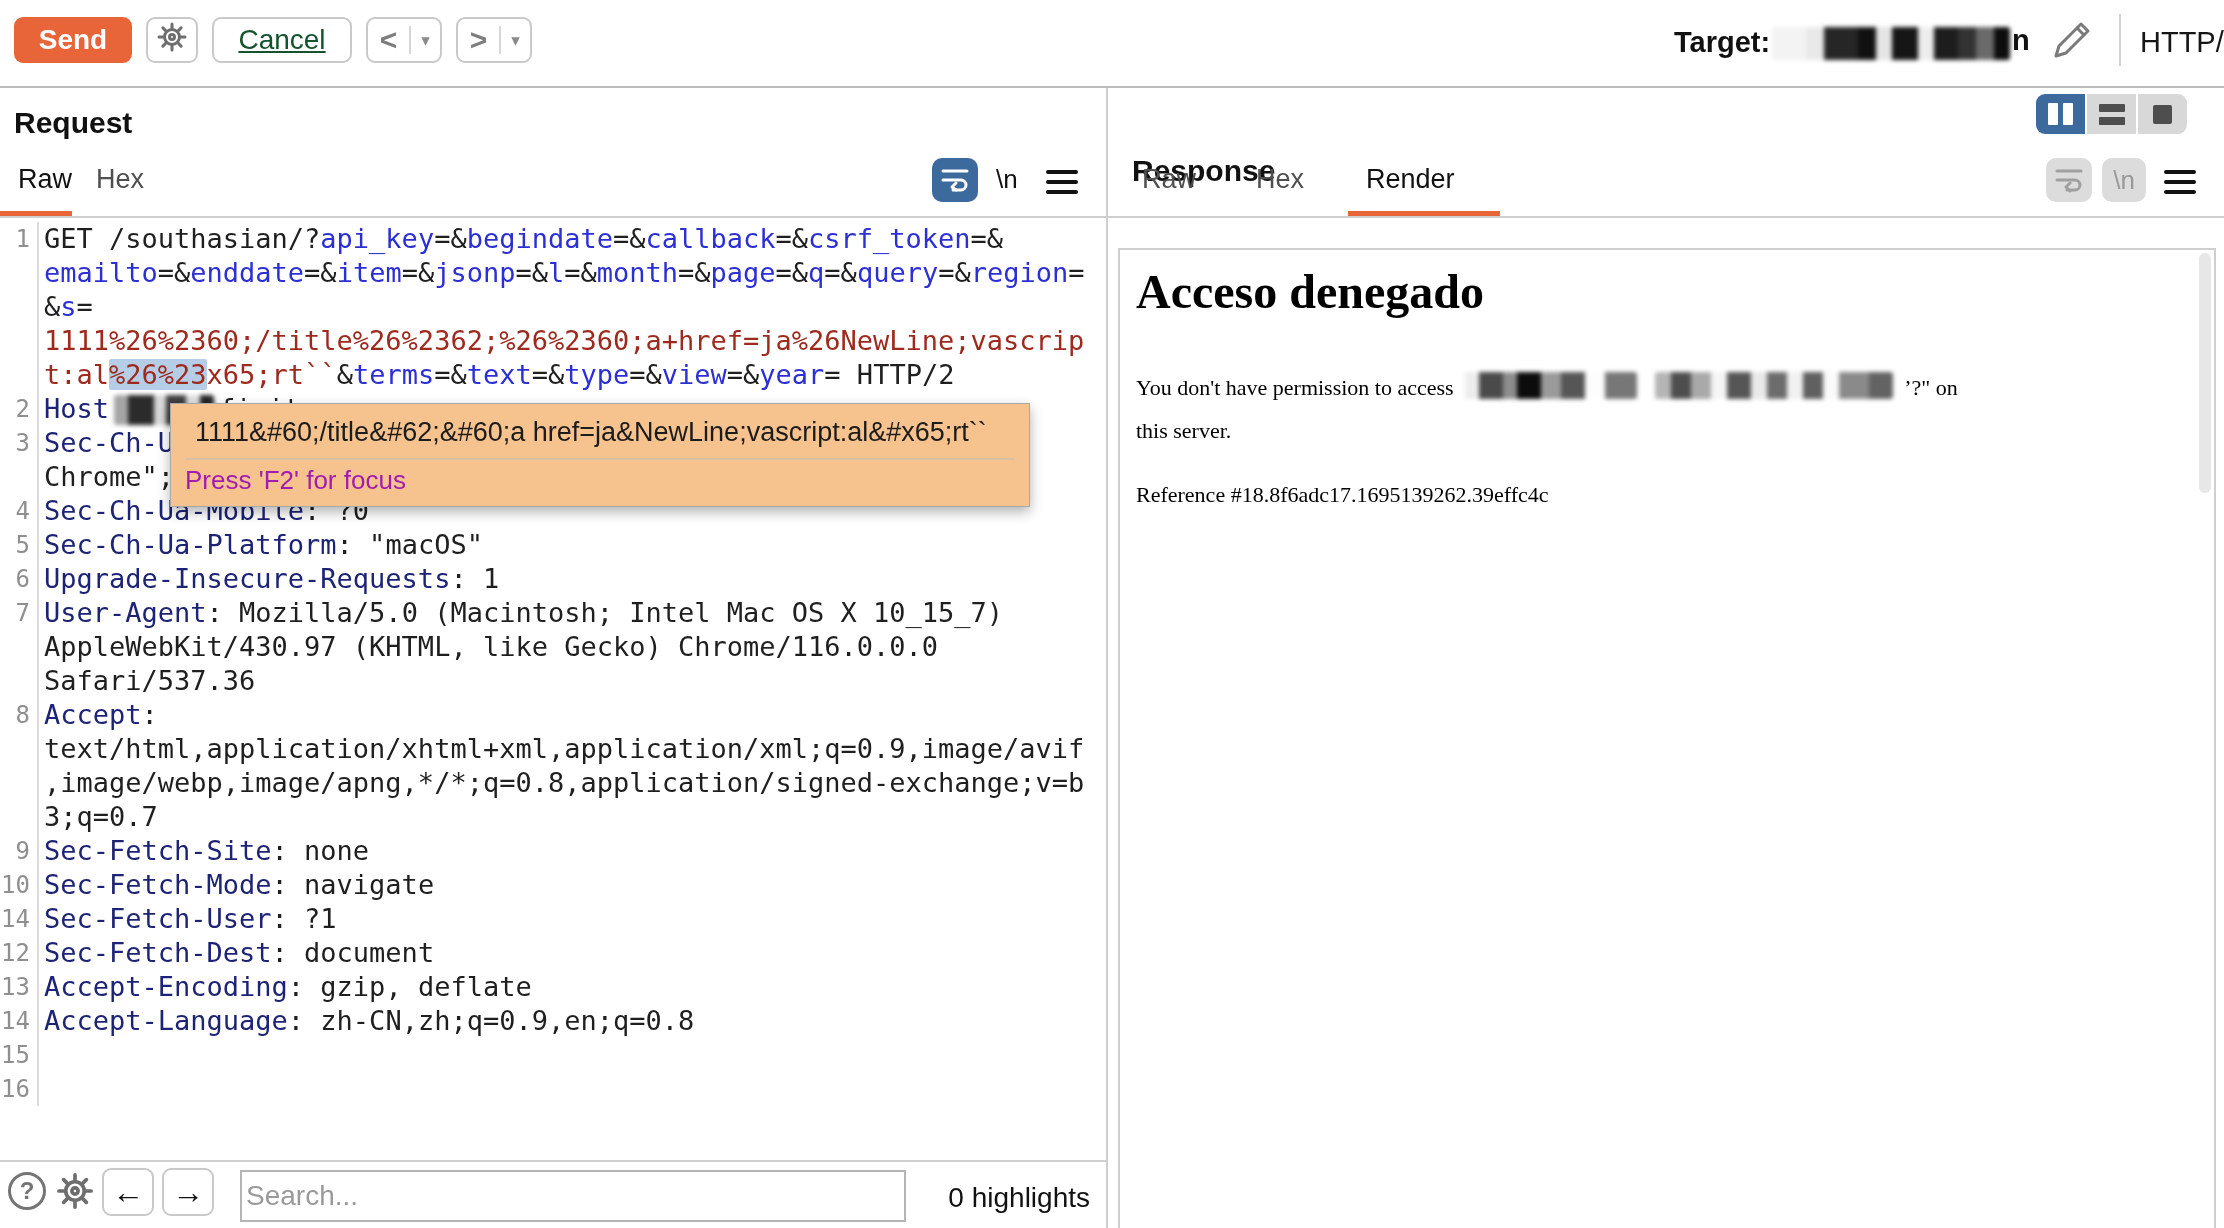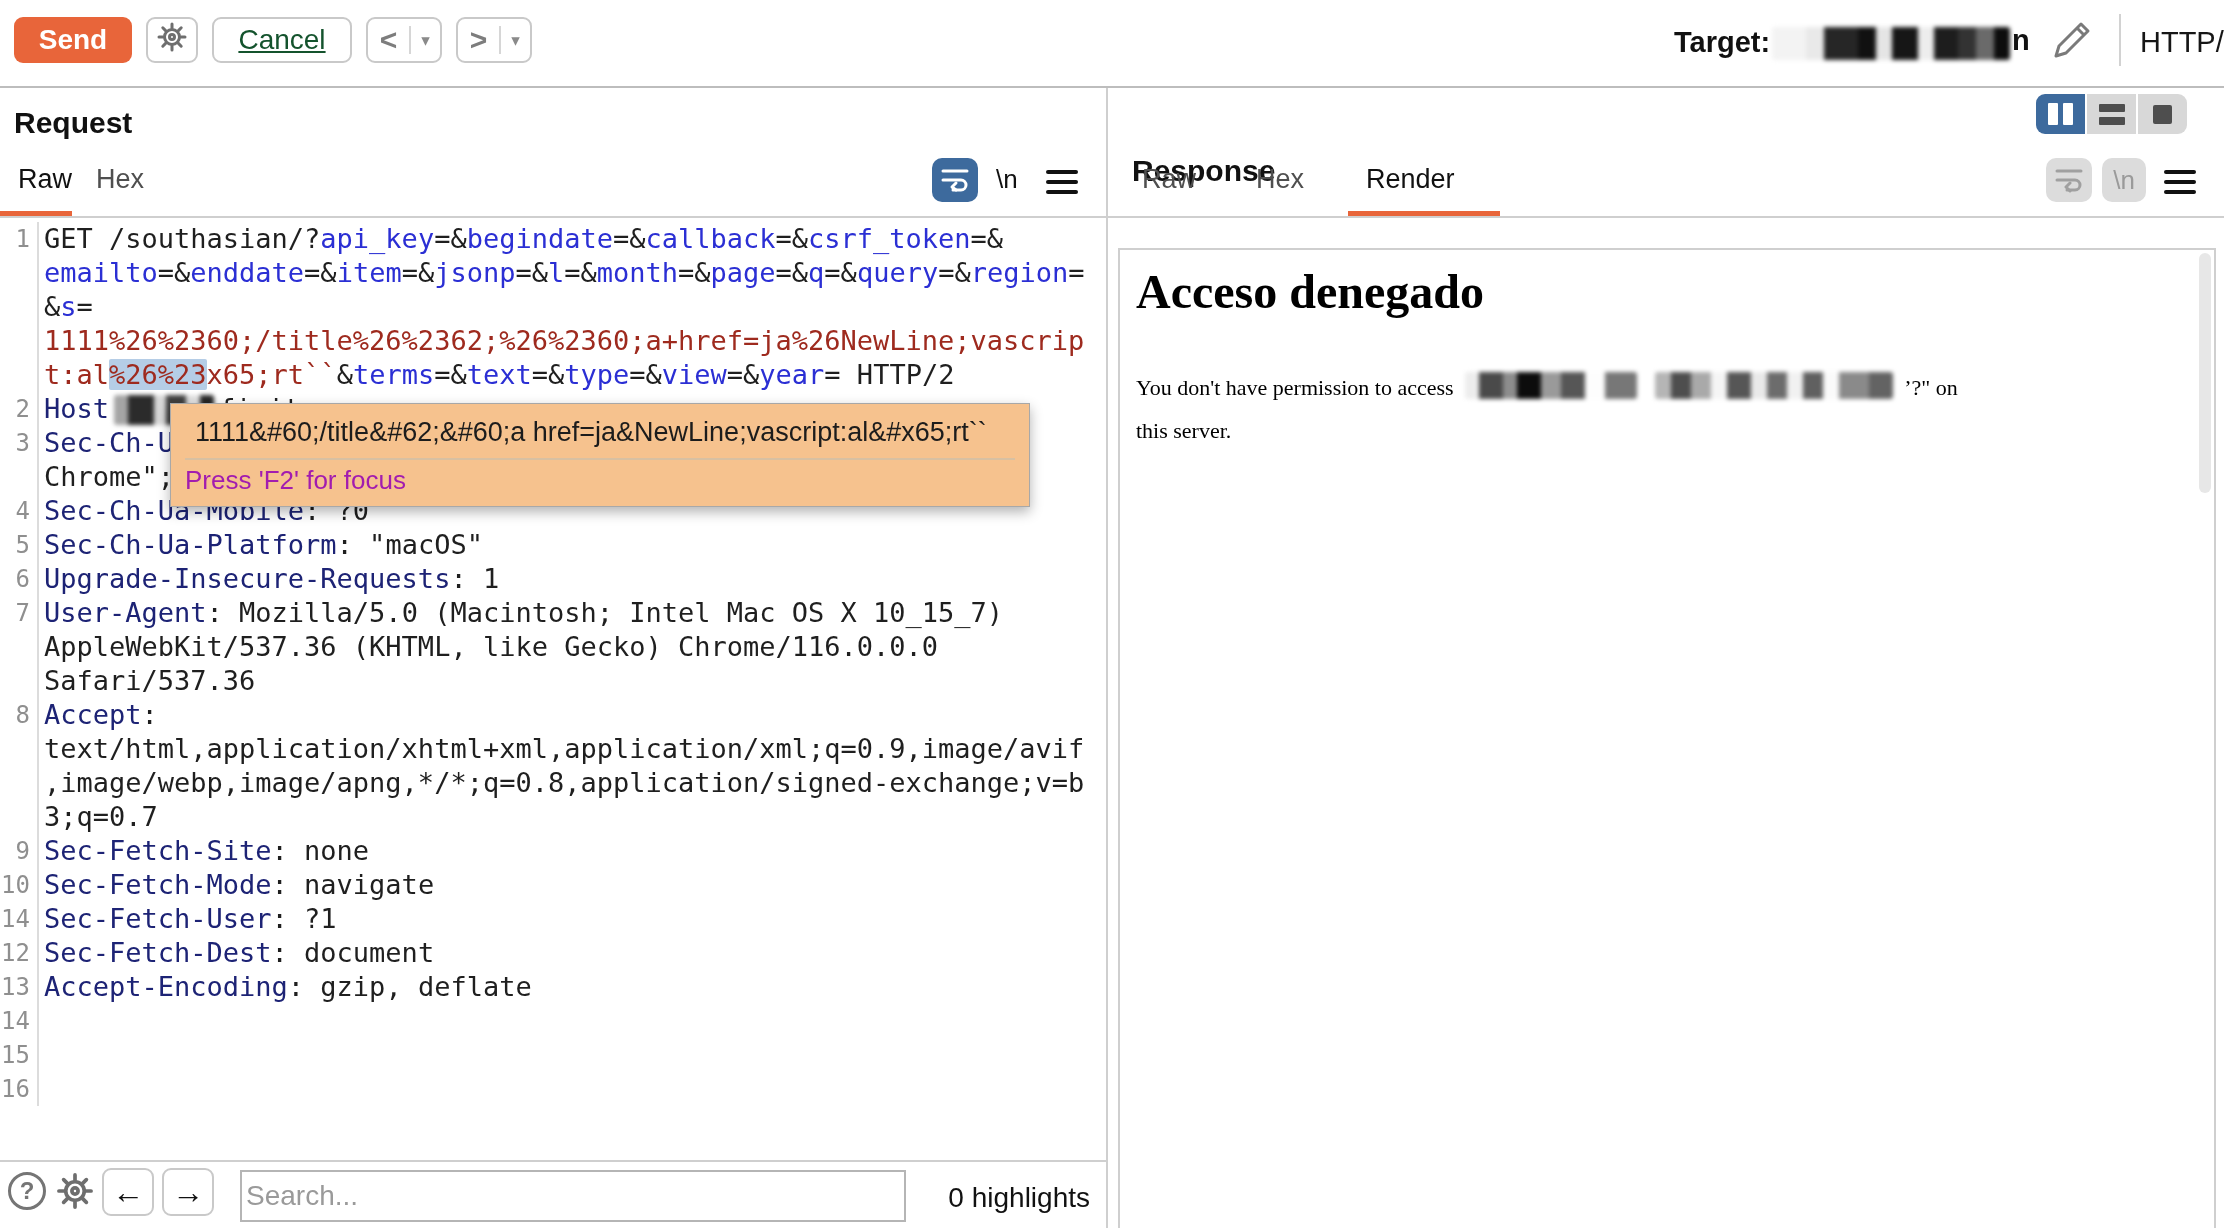--- a/index.html
+++ b/index.html
@@ -198,32 +198,32 @@
       <div class="crow"><span class="ln"></span><span class="ctext"><span class="c-k">&amp;</span><span class="c-p">s</span><span class="c-k">=</span></span></div>
       <div class="crow"><span class="ln"></span><span class="ctext"><span class="c-r">1111%26%2360;/title%26%2362;%26%2360;a+href=ja%26NewLine;vascrip</span></span></div>
       <div class="crow"><span class="ln"></span><span class="ctext"><span class="c-r">t:al</span><span class="c-rs">%26%23</span><span class="c-r">x65;rt``</span><span class="c-k">&amp;</span><span class="c-p">terms</span><span class="c-k">=&amp;</span><span class="c-p">text</span><span class="c-k">=&amp;</span><span class="c-p">type</span><span class="c-k">=&amp;</span><span class="c-p">view</span><span class="c-k">=&amp;</span><span class="c-p">year</span><span class="c-k">= HTTP/2</span></span></div>
       <div class="crow"><span class="ln">2</span><span class="ctext"><span class="c-h">Host</span><span class="redact redact-host"></span><span class="c-k">finity.com</span></span></div>
       <div class="crow"><span class="ln">3</span><span class="ctext"><span class="c-h">Sec-Ch-U</span></span></div>
       <div class="crow"><span class="ln"></span><span class="ctext"><span class="c-k">Chrome";</span></span></div>
       <div class="crow"><span class="ln">4</span><span class="ctext"><span class="c-h">Sec-Ch-Ua-Mobile</span><span class="c-k">: ?0</span></span></div>
       <div class="crow"><span class="ln">5</span><span class="ctext"><span class="c-h">Sec-Ch-Ua-Platform</span><span class="c-k">: "macOS"</span></span></div>
       <div class="crow"><span class="ln">6</span><span class="ctext"><span class="c-h">Upgrade-Insecure-Requests</span><span class="c-k">: 1</span></span></div>
       <div class="crow"><span class="ln">7</span><span class="ctext"><span class="c-h">User-Agent</span><span class="c-k">: Mozilla/5.0 (Macintosh; Intel Mac OS X 10_15_7)</span></span></div>
-      <div class="crow"><span class="ln"></span><span class="ctext"><span class="c-k">AppleWebKit/537.36 (KHTML, like Gecko) Chrome/116.0.0.0</span></span></div>
+      <div class="crow"><span class="ln"></span><span class="ctext"><span class="c-k">AppleWebKit/430.97 (KHTML, like Gecko) Chrome/116.0.0.0</span></span></div>
       <div class="crow"><span class="ln"></span><span class="ctext"><span class="c-k">Safari/537.36</span></span></div>
       <div class="crow"><span class="ln">8</span><span class="ctext"><span class="c-h">Accept</span><span class="c-k">:</span></span></div>
       <div class="crow"><span class="ln"></span><span class="ctext"><span class="c-k">text/html,application/xhtml+xml,application/xml;q=0.9,image/avif</span></span></div>
       <div class="crow"><span class="ln"></span><span class="ctext"><span class="c-k">,image/webp,image/apng,*/*;q=0.8,application/signed-exchange;v=b</span></span></div>
       <div class="crow"><span class="ln"></span><span class="ctext"><span class="c-k">3;q=0.7</span></span></div>
       <div class="crow"><span class="ln">9</span><span class="ctext"><span class="c-h">Sec-Fetch-Site</span><span class="c-k">: none</span></span></div>
       <div class="crow"><span class="ln">10</span><span class="ctext"><span class="c-h">Sec-Fetch-Mode</span><span class="c-k">: navigate</span></span></div>
       <div class="crow"><span class="ln">14</span><span class="ctext"><span class="c-h">Sec-Fetch-User</span><span class="c-k">: ?1</span></span></div>
       <div class="crow"><span class="ln">12</span><span class="ctext"><span class="c-h">Sec-Fetch-Dest</span><span class="c-k">: document</span></span></div>
       <div class="crow"><span class="ln">13</span><span class="ctext"><span class="c-h">Accept-Encoding</span><span class="c-k">: gzip, deflate</span></span></div>
-      <div class="crow"><span class="ln">14</span></div>
+      <div class="crow"><span class="ln">14</span><span class="ctext"><span class="c-h">Accept-Language</span><span class="c-k">: zh-CN,zh;q=0.9,en;q=0.8</span></span></div>
       <div class="crow"><span class="ln">15</span><span class="ctext"></span></div>
       <div class="crow"><span class="ln">16</span><span class="ctext"></span></div>
     </div>
 
   <div class="abs tooltip">
     <div class="tooltip-text">1111&amp;#60;/title&amp;#62;&amp;#60;a href=ja&amp;NewLine;vascript:al&amp;#x65;rt``</div>
     <div class="tooltip-hint">Press 'F2' for focus</div>
   </div>
 
   <div class="abs hdiv" style="left:0;top:1160px;width:1106px;"></div>
@@ -307,16 +307,17 @@
 
   <div class="abs render-box">
     <div class="render-h1">Acceso denegado</div>
     <div class="render-p" style="top:122px;">
       <span>You don't have permission to access</span>
       <span class="redact redact-r1"></span>
       <span class="redact redact-r2"></span>
       <span>’?" on</span>
     </div>
     <div class="render-p" style="top:168px;">this server.</div>
+    <div class="render-p" style="top:232px;">Reference #18.8f6adc17.1695139262.39effc4c</div>
     <div class="render-scroll"></div>
   </div>
 
 </div>
 
 </body></html>

